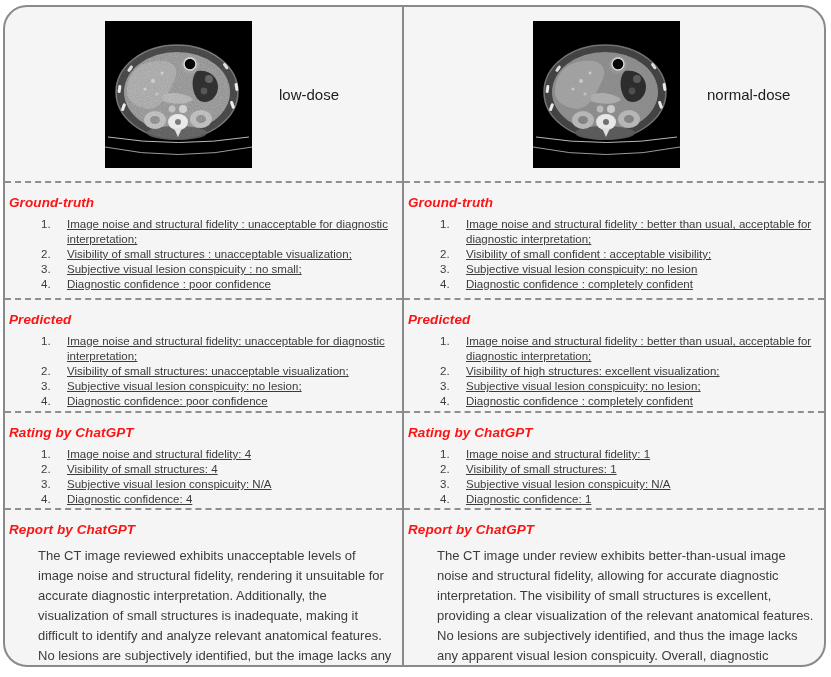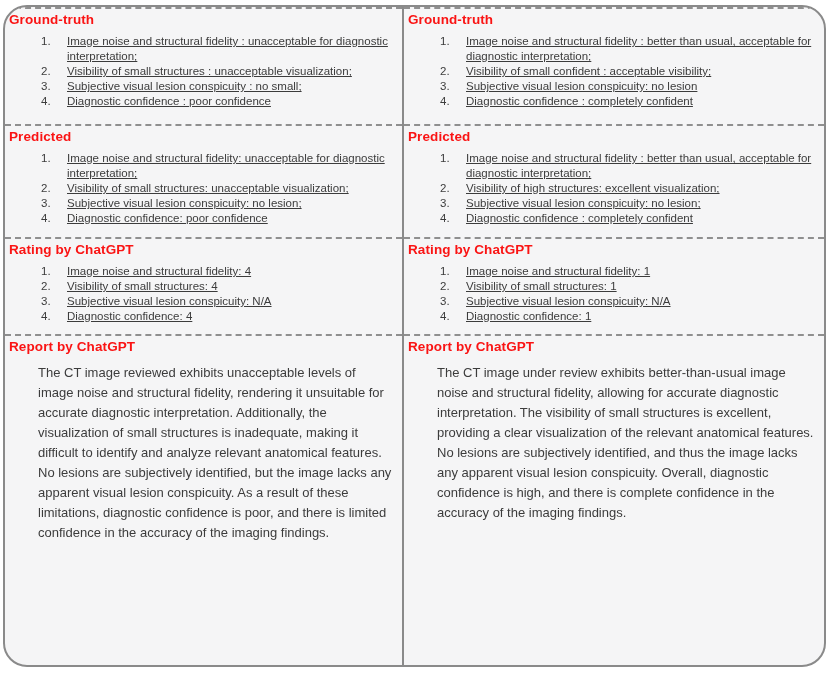--- a/index.html
+++ b/index.html
@@ -31,23 +31,23 @@
     width:147px; height:147px; flex:0 0 auto;
     display:block; background:#000;
   }
   .col-left  .ct-img { margin-left:100px; }
   .col-right .ct-img { margin-left:129px; }
   .ct-label {
     margin-left:27px; font-size:15px; color:#1c1c1c; white-space:nowrap;
   }
 
   h3.sec-heading {
-    margin:4px 0 7px 4px;
+    margin:13px 0 7px 4px;
     font-size:13.5px; line-height:14px; font-weight:bold;
-    color:#fa1414; letter-spacing:0.1px;
+    color:#fa1414; letter-spacing:0.1px;font-style:italic;
   }
   .qlist {
     list-style:none; margin:0; padding:0; counter-reset:q;
     font-size:11.5px; line-height:15px; color:#3c3c3c;
   }
   .qlist li { counter-increment:q; position:relative; padding-left:62px; padding-right:12px;text-decoration:underline; }
   .qlist li::before { content:counter(q) "."; position:absolute; left:36px; top:0; }
   .report-text {
     margin:9px 8px 0 33px;
     font-size:13px; line-height:20px; color:#3c3c3c;
@@ -97,20 +97,27 @@
       <rect x="126" y="80" width="3" height="8" rx="1.5" fill="#e9e9e9" transform="rotate(-20 127 84)"></rect>
       <rect x="24" y="44" width="3" height="7" rx="1.5" fill="#dcdcdc" transform="rotate(35 25 47)"></rect>
       <rect x="119" y="42" width="3" height="7" rx="1.5" fill="#dcdcdc" transform="rotate(-35 120 45)"></rect>
     </g>
   </defs>
 </svg>
 
 <div class="figure">
 
   <div class="col col-left">
+    <div class="sec sec-header">
+      <svg class="ct-img" viewBox="0 0 147 147" xmlns="http://www.w3.org/2000/svg" xmlns:xlink="http://www.w3.org/1999/xlink">
+        <use href="#ct-anatomy" xlink:href="#ct-anatomy"></use>
+        <ellipse cx="72" cy="71" rx="61" ry="47" filter="url(#ctnoise)" opacity="0.5" style="mix-blend-mode:overlay"></ellipse>
+      </svg>
+      <div class="ct-label">low-dose</div>
+    </div>
 
     <div class="sec sec-gt">
       <h3 class="sec-heading">Ground-truth</h3>
       <ol class="qlist">
           <li>Image noise and structural fidelity : unacceptable for diagnostic interpretation;</li>
           <li>Visibility of small structures : unacceptable visualization;</li>
           <li>Subjective visual lesion conspicuity : no small;</li>
           <li>Diagnostic confidence : poor confidence</li>
         </ol>
     </div>
@@ -135,20 +142,27 @@
         </ol>
     </div>
 
     <div class="sec sec-report">
       <h3 class="sec-heading">Report by ChatGPT</h3>
       <p class="report-text">The CT image reviewed exhibits unacceptable levels of image noise and structural fidelity, rendering it unsuitable for accurate diagnostic interpretation. Additionally, the visualization of small structures is inadequate, making it difficult to identify and analyze relevant anatomical features. No lesions are subjectively identified, but the image lacks any apparent visual lesion conspicuity. As a result of these limitations, diagnostic confidence is poor, and there is limited confidence in the accuracy of the imaging findings.</p>
     </div>
   </div>
 
   <div class="col col-right">
+    <div class="sec sec-header">
+      <svg class="ct-img" viewBox="0 0 147 147" xmlns="http://www.w3.org/2000/svg" xmlns:xlink="http://www.w3.org/1999/xlink">
+        <use href="#ct-anatomy" xlink:href="#ct-anatomy"></use>
+        <ellipse cx="72" cy="71" rx="61" ry="47" filter="url(#ctnoise)" opacity="0.16" style="mix-blend-mode:overlay"></ellipse>
+      </svg>
+      <div class="ct-label">normal-dose</div>
+    </div>
 
     <div class="sec sec-gt">
       <h3 class="sec-heading">Ground-truth</h3>
       <ol class="qlist">
           <li>Image noise and structural fidelity : better than usual, acceptable for diagnostic interpretation;</li>
           <li>Visibility of small confident : acceptable visibility;</li>
           <li>Subjective visual lesion conspicuity: no lesion</li>
           <li>Diagnostic confidence : completely confident</li>
         </ol>
     </div>

